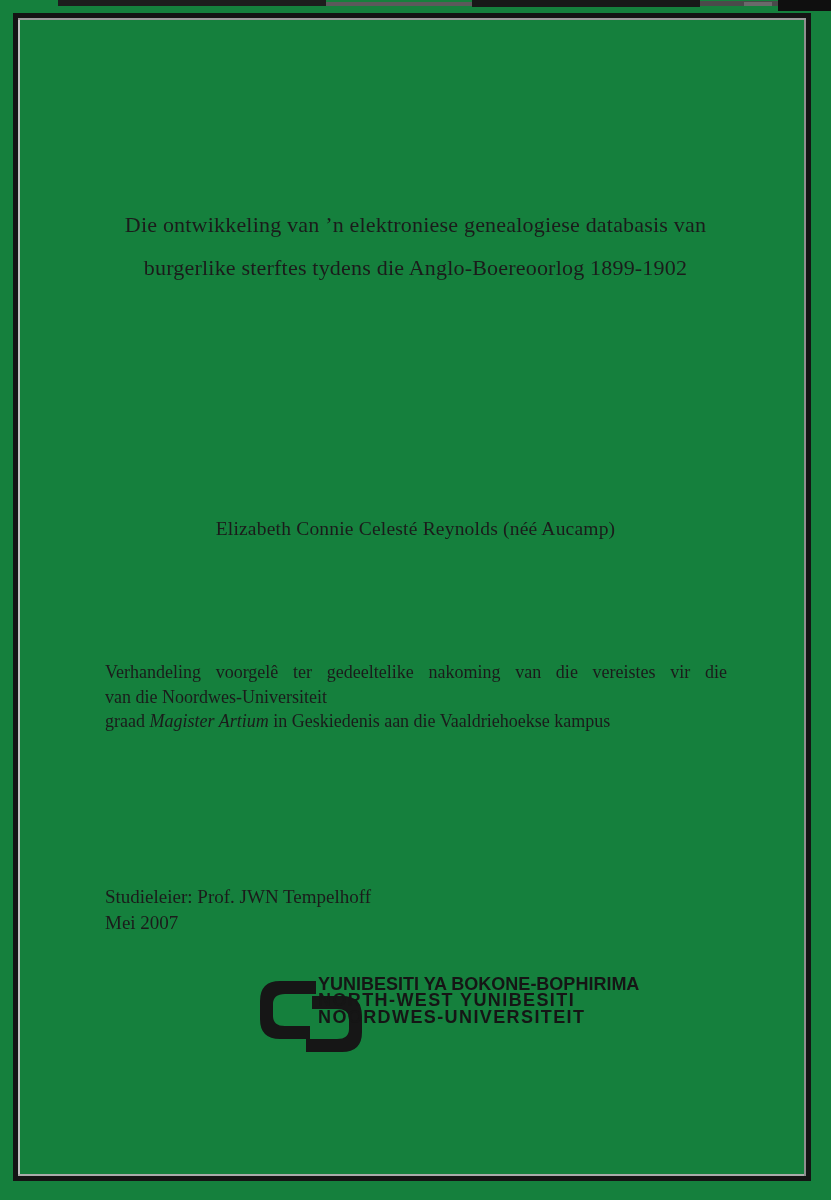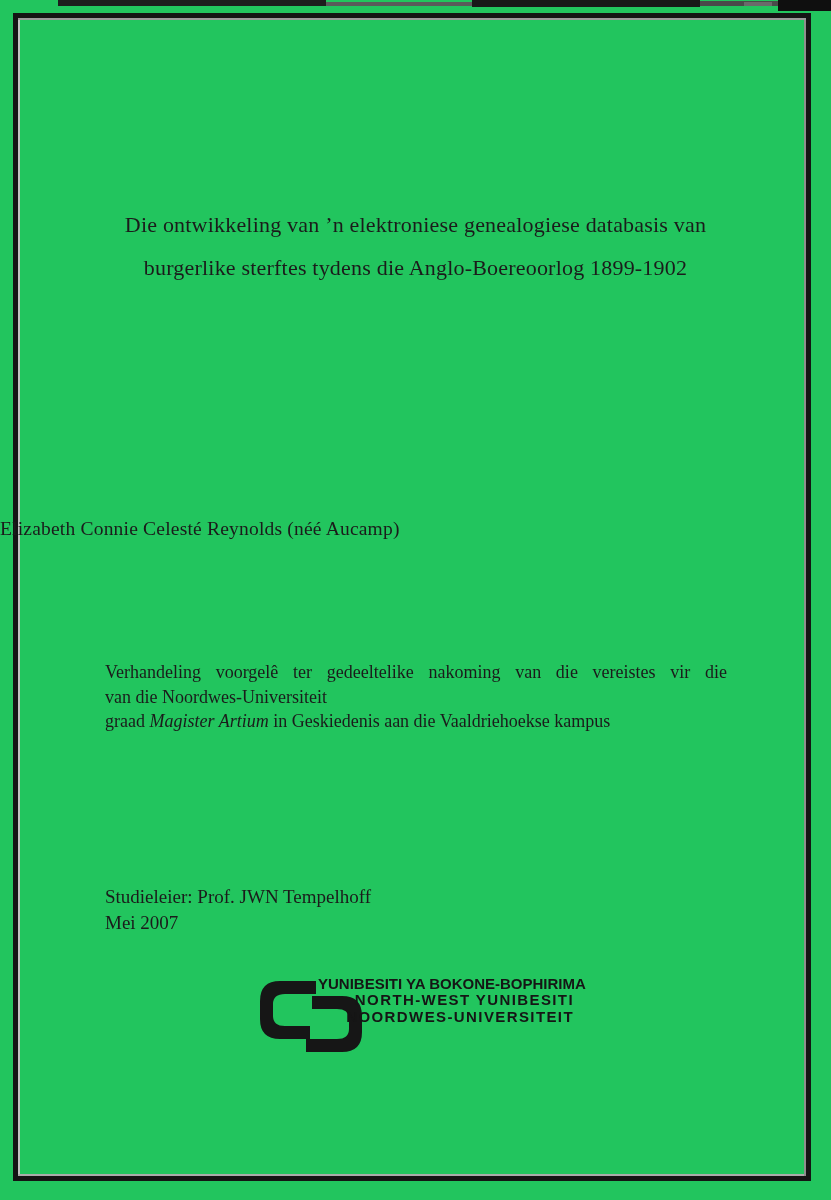--- a/index.html
+++ b/index.html
@@ -1,19 +1,19 @@
 <!DOCTYPE html>
 <html><head>
 <meta charset="utf-8">
 <style>
   html,body{margin:0;padding:0;background:#ffffff;}
   .page{
     position:relative;
     width:831px;height:1200px;
-    background:#22c55e;
+    background:#15803d;
     overflow:hidden;
     font-family:"Liberation Serif", serif;
     color:#1b1b1b;
   }
   
   .frame{
     position:absolute;
     left:13px;top:13px;
     width:798px;height:1168px;
     border:5px solid #141414;
@@ -38,21 +38,21 @@
     text-align:center;
     font-size:22px;line-height:43px;
     letter-spacing:.2px;
   }
   .byline{
     position:absolute;left:0;right:0;top:438px;
     text-align:center;font-size:18px;
   }
   .author{
     position:absolute;left:0;right:0;top:518px;
-    font-size:19.5px;letter-spacing:.2px;
+    text-align:center;font-size:19.5px;letter-spacing:.2px;
   }
   .statement{
     position:absolute;left:105px;top:660px;width:622px;
     font-size:18px;line-height:24.5px;
   }
   .statement .justify{text-align:justify;text-align-last:justify;}
   .statement .it{font-style:italic;}
   .supervisor-block{
     position:absolute;left:105px;top:884px;
     font-size:19px;line-height:26px;
@@ -61,21 +61,21 @@
     position:absolute;left:258px;top:975px;width:320px;height:80px;
   }
   .logo-mark{
     position:absolute;left:2px;top:6px;width:102px;height:72px;
   }
   .logo-text{
     position:absolute;left:60px;top:1px;width:256px;
     text-align:right;
     font-family:"Liberation Sans", sans-serif;
     font-weight:bold;
-    font-size:15px;line-height:16.4px;
+    font-size:18px;line-height:16.4px;
     color:#151515;
     white-space:nowrap;
   }
   .logo-text .spaced{letter-spacing:1.4px;}
 </style>
 </head>
 <body>
 
 <div class="page">
 

